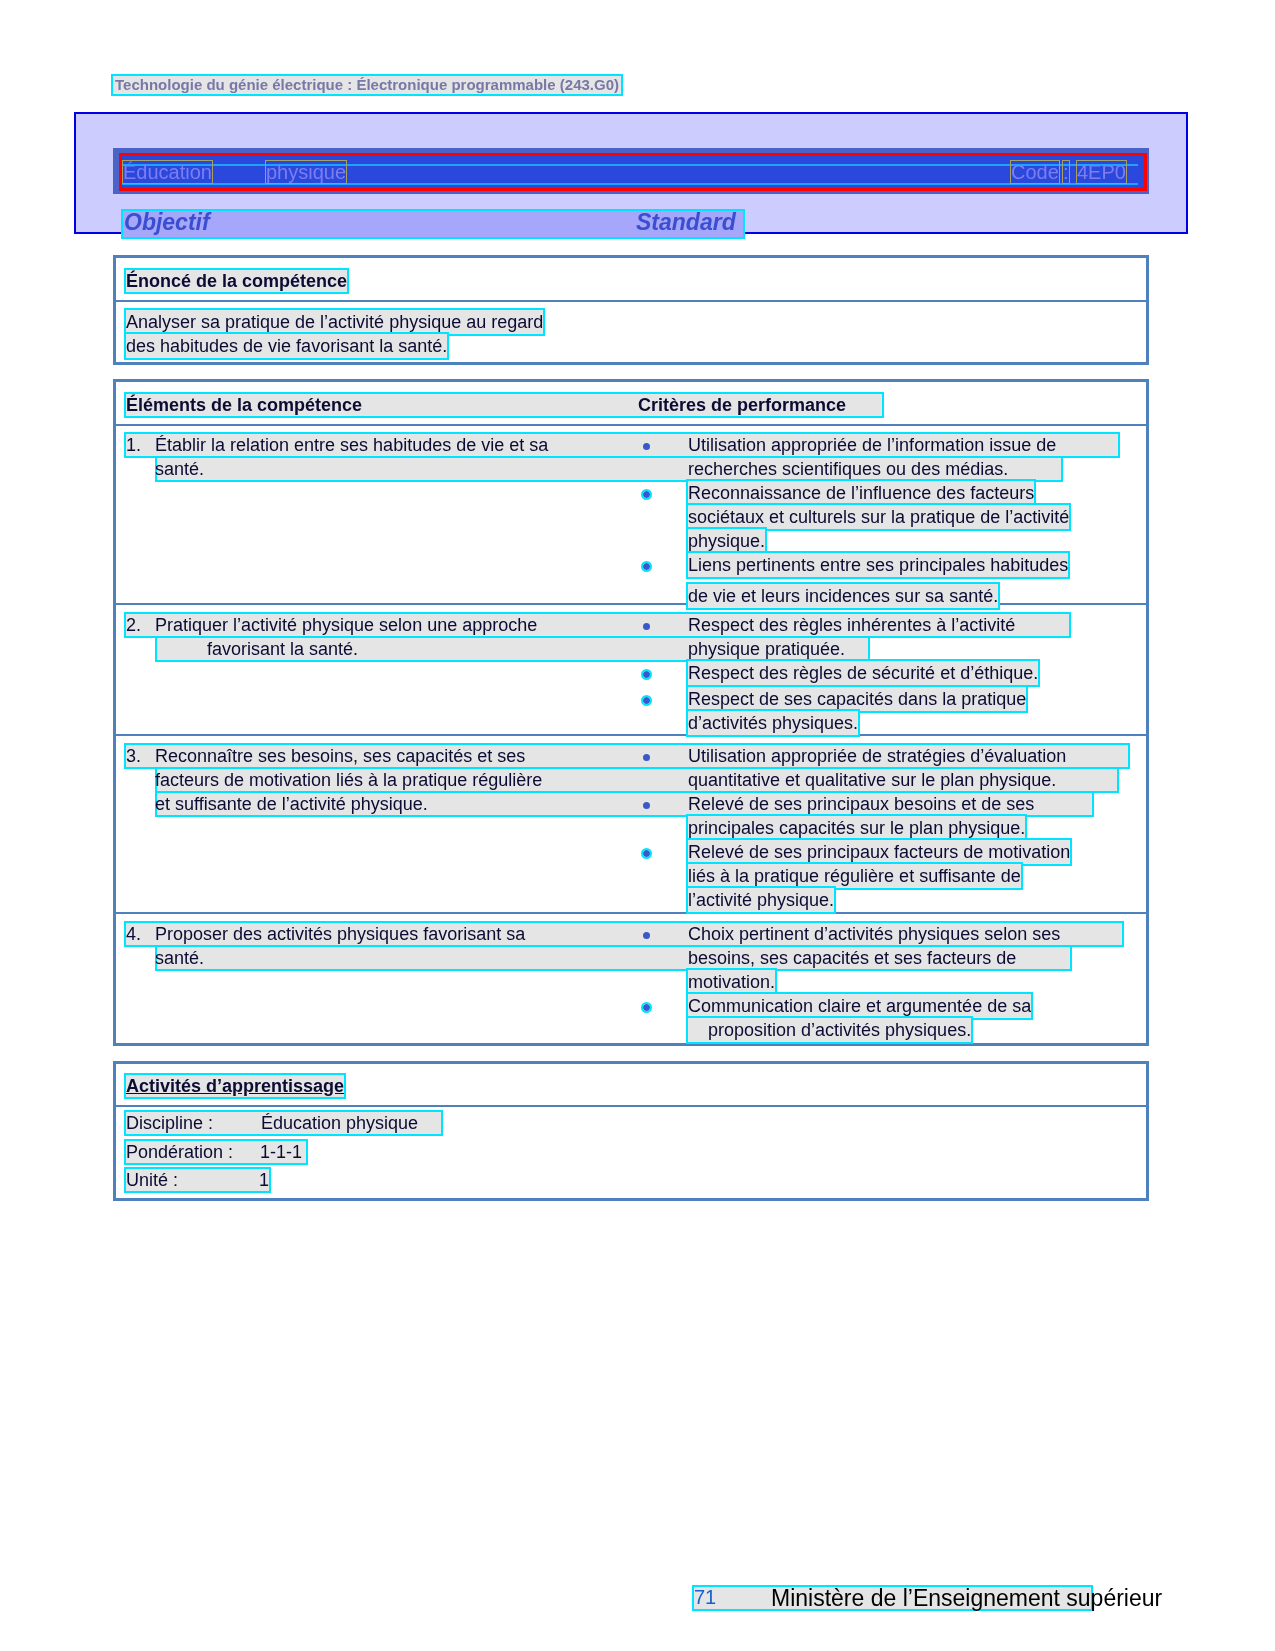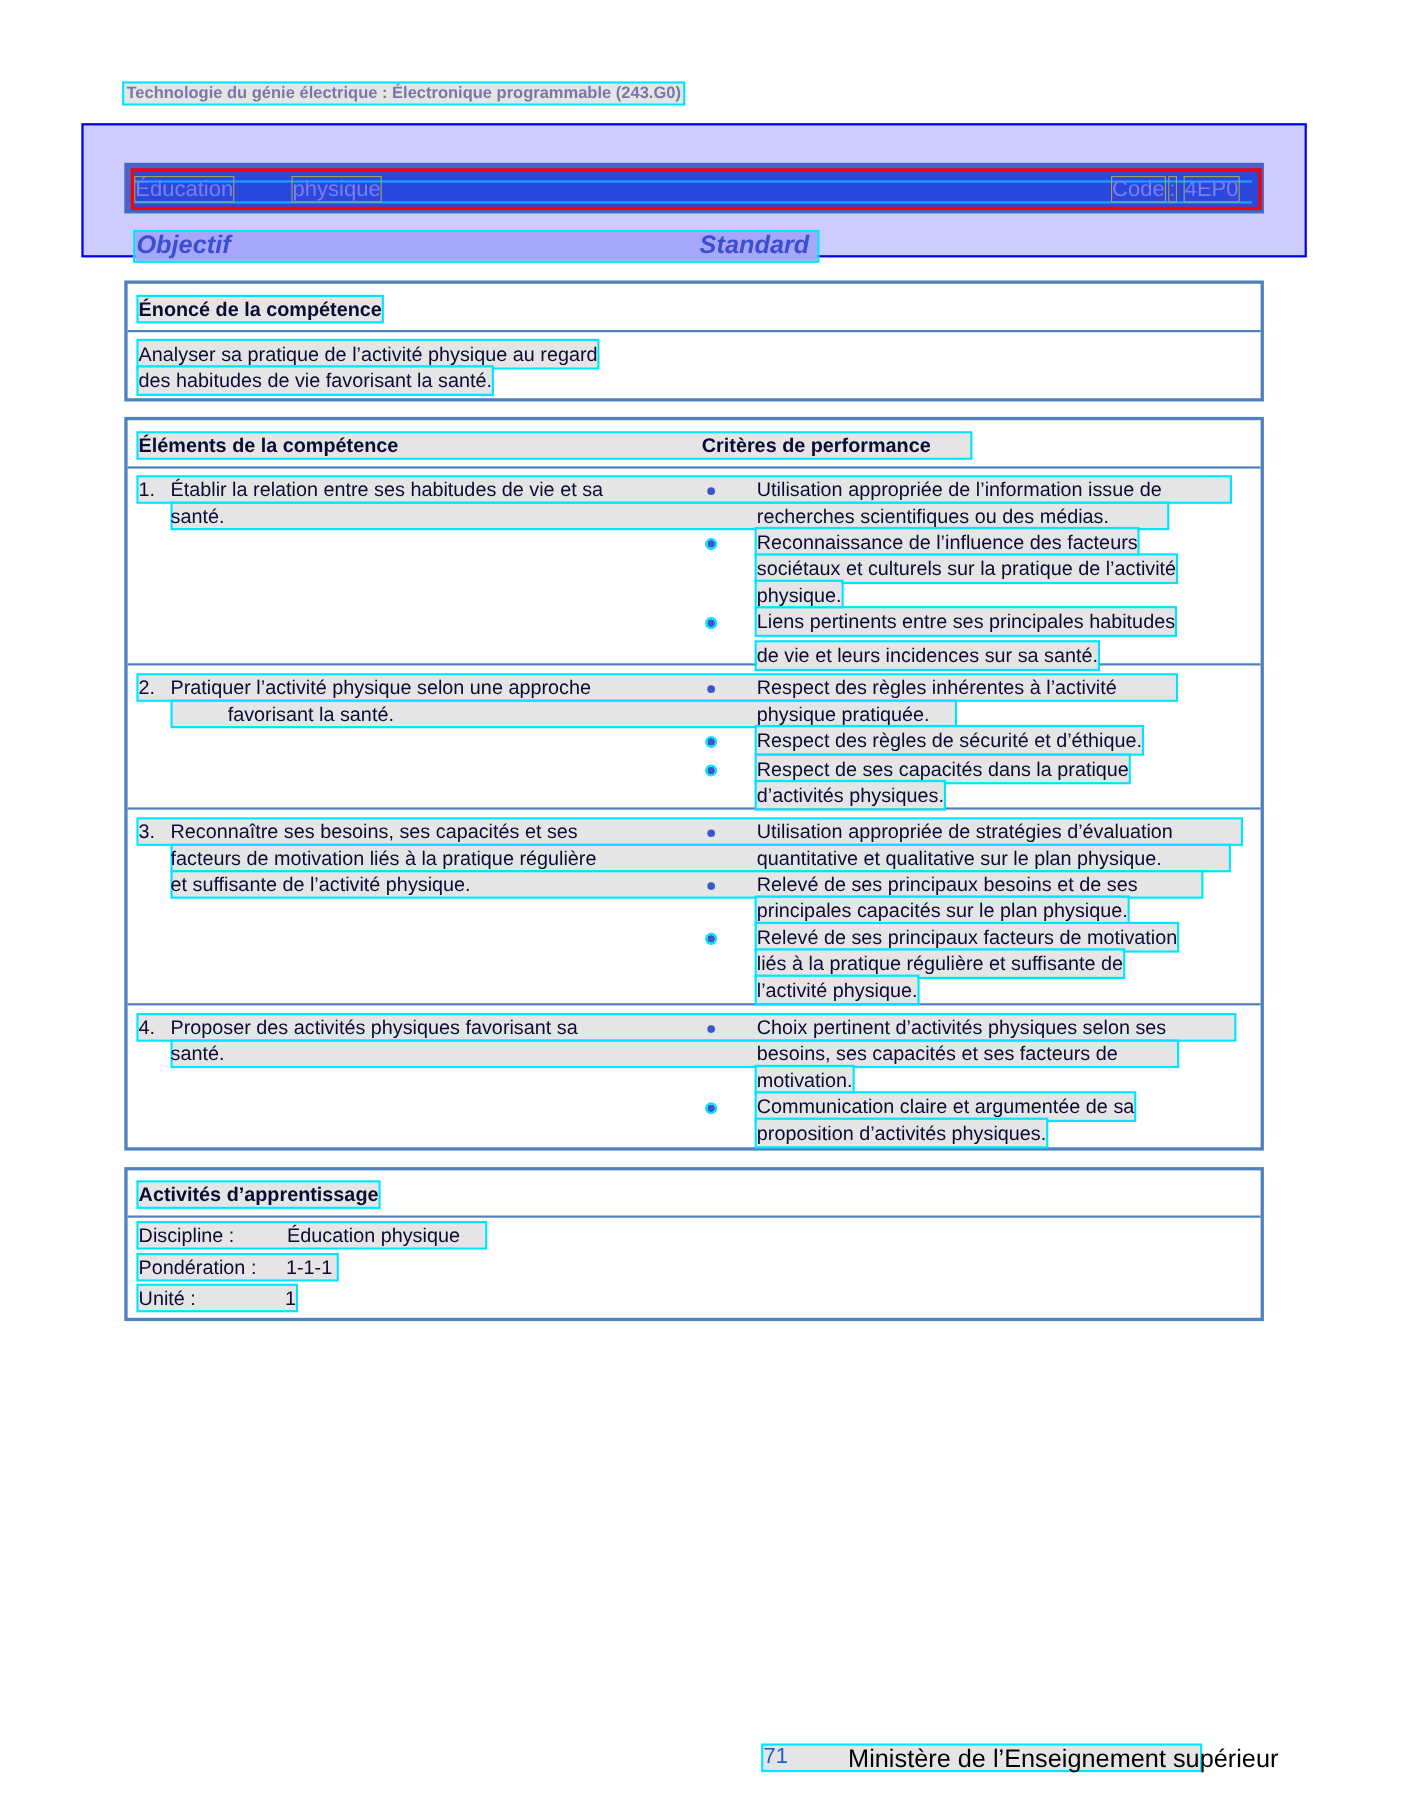--- a/index.html
+++ b/index.html
@@ -137,25 +137,25 @@
 <div class="abs body-text" style="left:126px; top:922px;">4.</div>
 <div class="abs body-text" style="left:155px; top:922px;">Proposer des activités physiques favorisant sa</div>
 <div class="abs hl" style="left:157px; top:947px; width:913px; height:22px;"></div>
 <div class="abs body-text" style="left:155px; top:946px;">santé.</div>
 <div class="abs bullet" style="left:643px; top:932px;"></div>
 <div class="abs body-text" style="left:688px; top:922px;">Choix pertinent d’activités physiques selon ses</div>
 <div class="abs body-text" style="left:688px; top:946px;">besoins, ses capacités et ses facteurs de</div>
 <div class="abs body-text hl" style="left:688px; top:970px;">motivation.</div>
 <div class="abs bullet hl" style="left:643px; top:1004px;"></div>
 <div class="abs body-text hl" style="left:688px; top:994px;">Communication claire et argumentée de sa</div>
-<div class="abs body-text hl" style="left:688px; top:1018px;">proposition d’activités physiques.</div>
+<div class="abs body-text hl" style="left:688px; top:1018px;padding-left:20px;">proposition d’activités physiques.</div>
 
 <div class="abs box" style="left:113px; top:1061px; width:1030px; height:134px;"></div>
 <div class="abs hdiv" style="left:116px; top:1105px; width:1030px;"></div>
-<div class="abs section-title hl" style="left:126px; top:1075px;">Activités d’apprentissage</div>
+<div class="abs section-title hl" style="left:126px; top:1075px;text-decoration:underline;">Activités d’apprentissage</div>
 
 <div class="abs hl" style="left:126px; top:1112px; width:315px; height:22px;"></div>
 <div class="abs body-text" style="left:126px; top:1111px;">Discipline :</div>
 <div class="abs body-text" style="left:261px; top:1111px;">Éducation physique</div>
 
 <div class="abs hl" style="left:126px; top:1141px; width:180px; height:22px;"></div>
 <div class="abs body-text" style="left:126px; top:1140px;">Pondération :</div>
 <div class="abs body-text" style="left:260px; top:1140px;">1-1-1</div>
 
 <div class="abs hl" style="left:126px; top:1169px; width:143px; height:22px;"></div>

